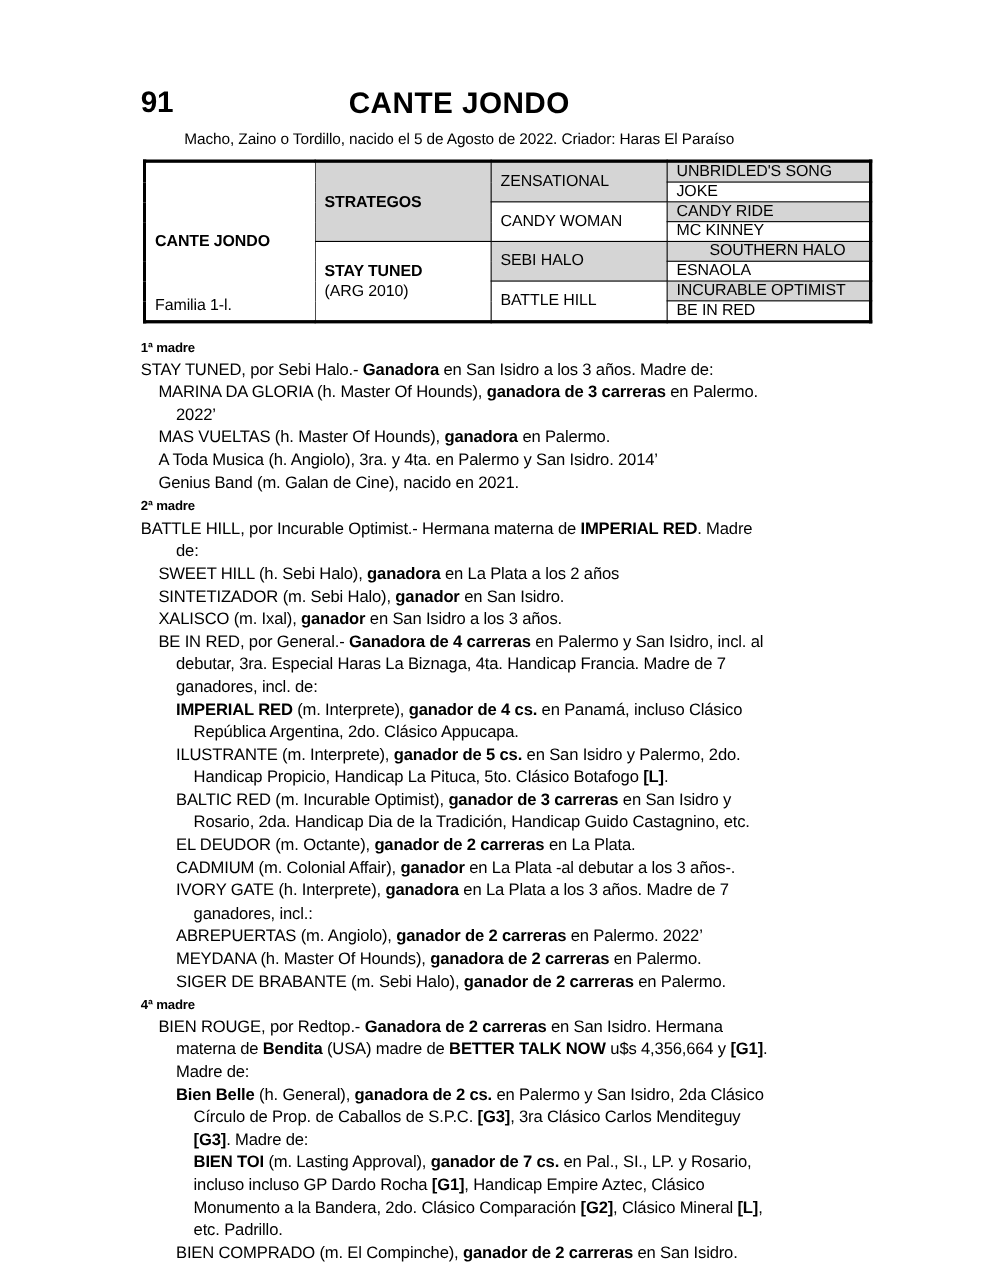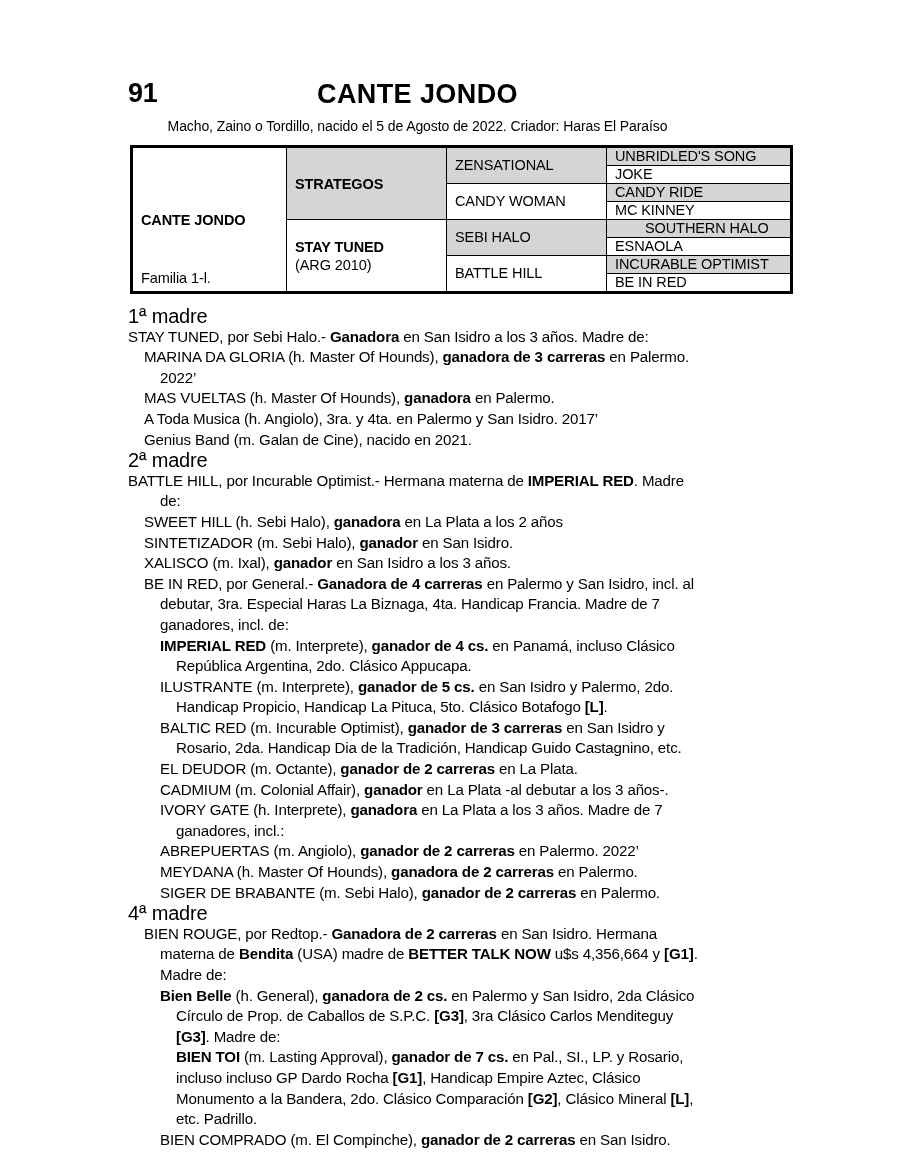--- a/index.html
+++ b/index.html
@@ -101,22 +101,22 @@
   .c2-sub { font-weight: normal; }
 
   
   .body-text {
     margin-top: 12px;
     font-size: 15.1px;
     line-height: 20.6px;
     letter-spacing: -0.15px;
   }
   .sec-head {
-    font-weight: normal;
-    font-size: 20px;
+    font-weight: bold;
+    font-size: 12px;
     margin-top: 0px;
   }
   .ln { white-space: normal; }
   .i2  { padding-left: 32px;  text-indent: 0; }
   .i3  { padding-left: 48px;  text-indent: 0; }
   .i1h { padding-left: 32px;  text-indent: -16px; }
   .i2h { padding-left: 48px;  text-indent: -16px; }
   .i0h { padding-left: 32px;  text-indent: -32px; }
   b { font-weight: bold; }
 </style>
@@ -183,21 +183,21 @@
         </tr>
       </tbody>
     </table>
   </div>
 
   <div class="body-text" id="body-text">
       <div class="sec-head">1ª madre</div>
       <div class="ln i0h">STAY TUNED, por Sebi Halo.- <b>Ganadora</b> en San Isidro a los 3 años. Madre de:</div>
       <div class="ln i1h">MARINA DA GLORIA (h. Master Of Hounds), <b>ganadora de 3 carreras</b> en Palermo. 2022’</div>
       <div class="ln i1h">MAS VUELTAS (h. Master Of Hounds), <b>ganadora</b> en Palermo.</div>
-      <div class="ln i1h">A Toda Musica (h. Angiolo), 3ra. y 4ta. en Palermo y San Isidro. 2017’</div>
+      <div class="ln i1h">A Toda Musica (h. Angiolo), 3ra. y 4ta. en Palermo y San Isidro. 2014’</div>
       <div class="ln i1h">Genius Band (m. Galan de Cine), nacido en 2021.</div>
       <div class="sec-head">2ª madre</div>
       <div class="ln i0h">BATTLE HILL, por Incurable Optimist.- Hermana materna de <b>IMPERIAL RED</b>. Madre de:</div>
       <div class="ln i1h">SWEET HILL (h. Sebi Halo), <b>ganadora</b> en La Plata a los 2 años</div>
       <div class="ln i1h">SINTETIZADOR (m. Sebi Halo), <b>ganador</b> en San Isidro.</div>
       <div class="ln i1h">XALISCO (m. Ixal), <b>ganador</b> en San Isidro a los 3 años.</div>
       <div class="ln i1h">BE IN RED, por General.- <b>Ganadora de 4 carreras</b> en Palermo y San Isidro, incl. al debutar, 3ra. Especial Haras La Biznaga, 4ta. Handicap Francia. Madre de 7 ganadores, incl. de:</div>
       <div class="ln i2h"><b>IMPERIAL RED</b> (m. Interprete), <b>ganador de 4 cs.</b> en Panamá, incluso Clásico República Argentina, 2do. Clásico Appucapa.</div>
       <div class="ln i2h">ILUSTRANTE (m. Interprete), <b>ganador de 5 cs.</b> en San Isidro y Palermo, 2do. Handicap Propicio, Handicap La Pituca, 5to. Clásico Botafogo <b>[L]</b>.</div>
       <div class="ln i2h">BALTIC RED (m. Incurable Optimist), <b>ganador de 3 carreras</b> en San Isidro y Rosario, 2da. Handicap Dia de la Tradición, Handicap Guido Castagnino, etc.</div>

